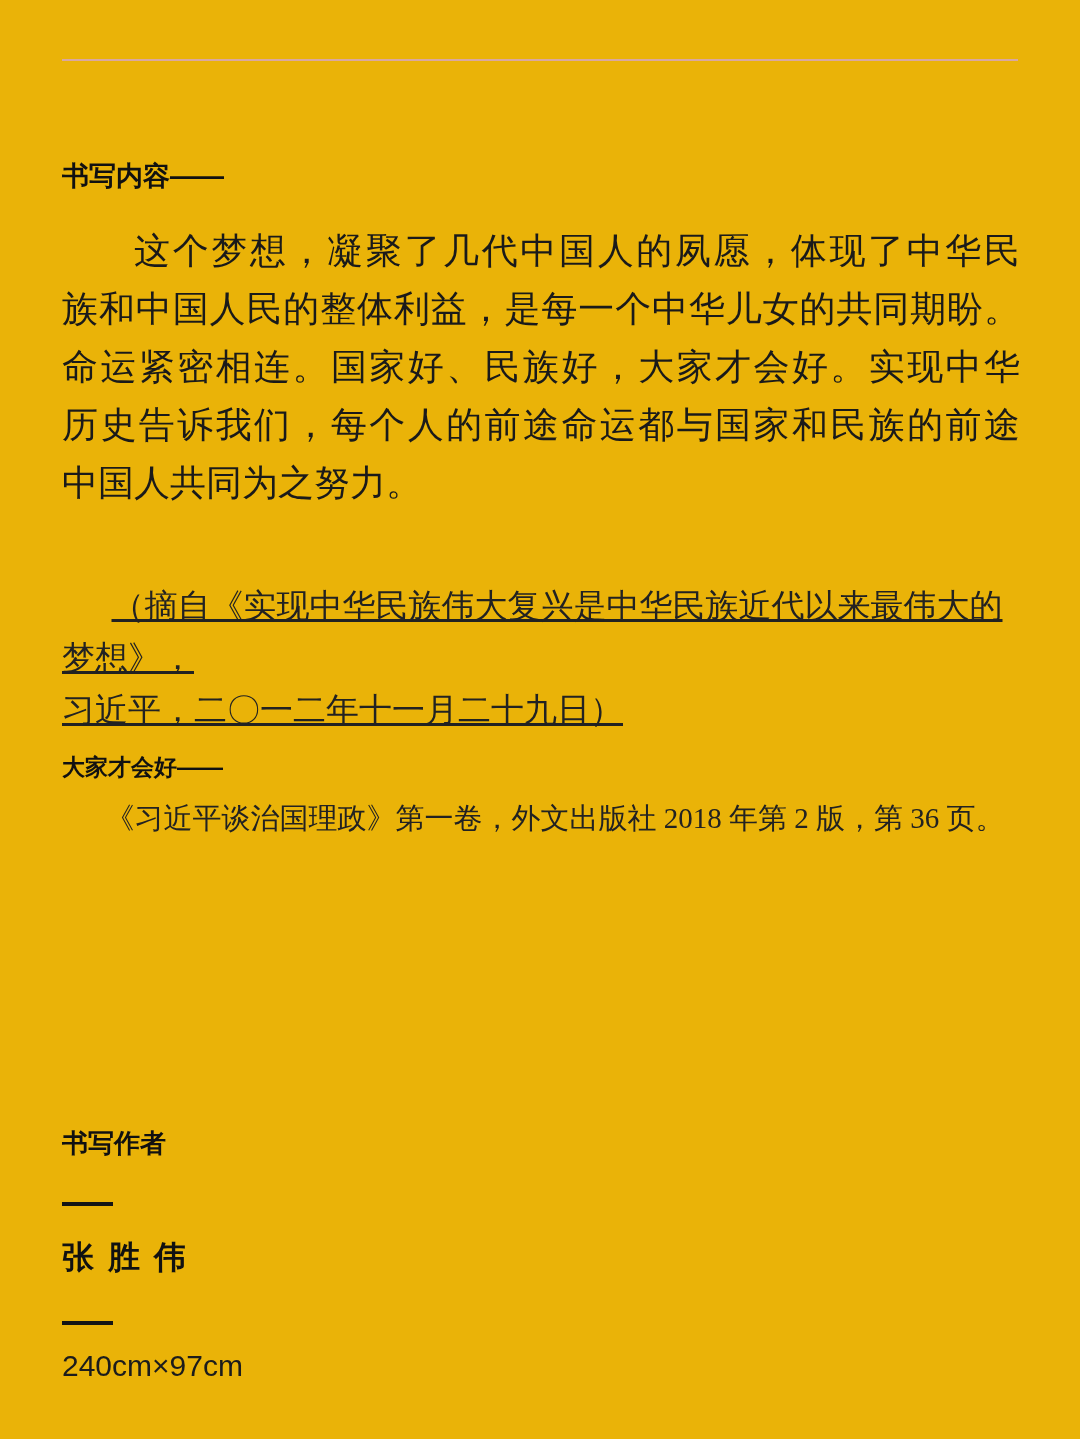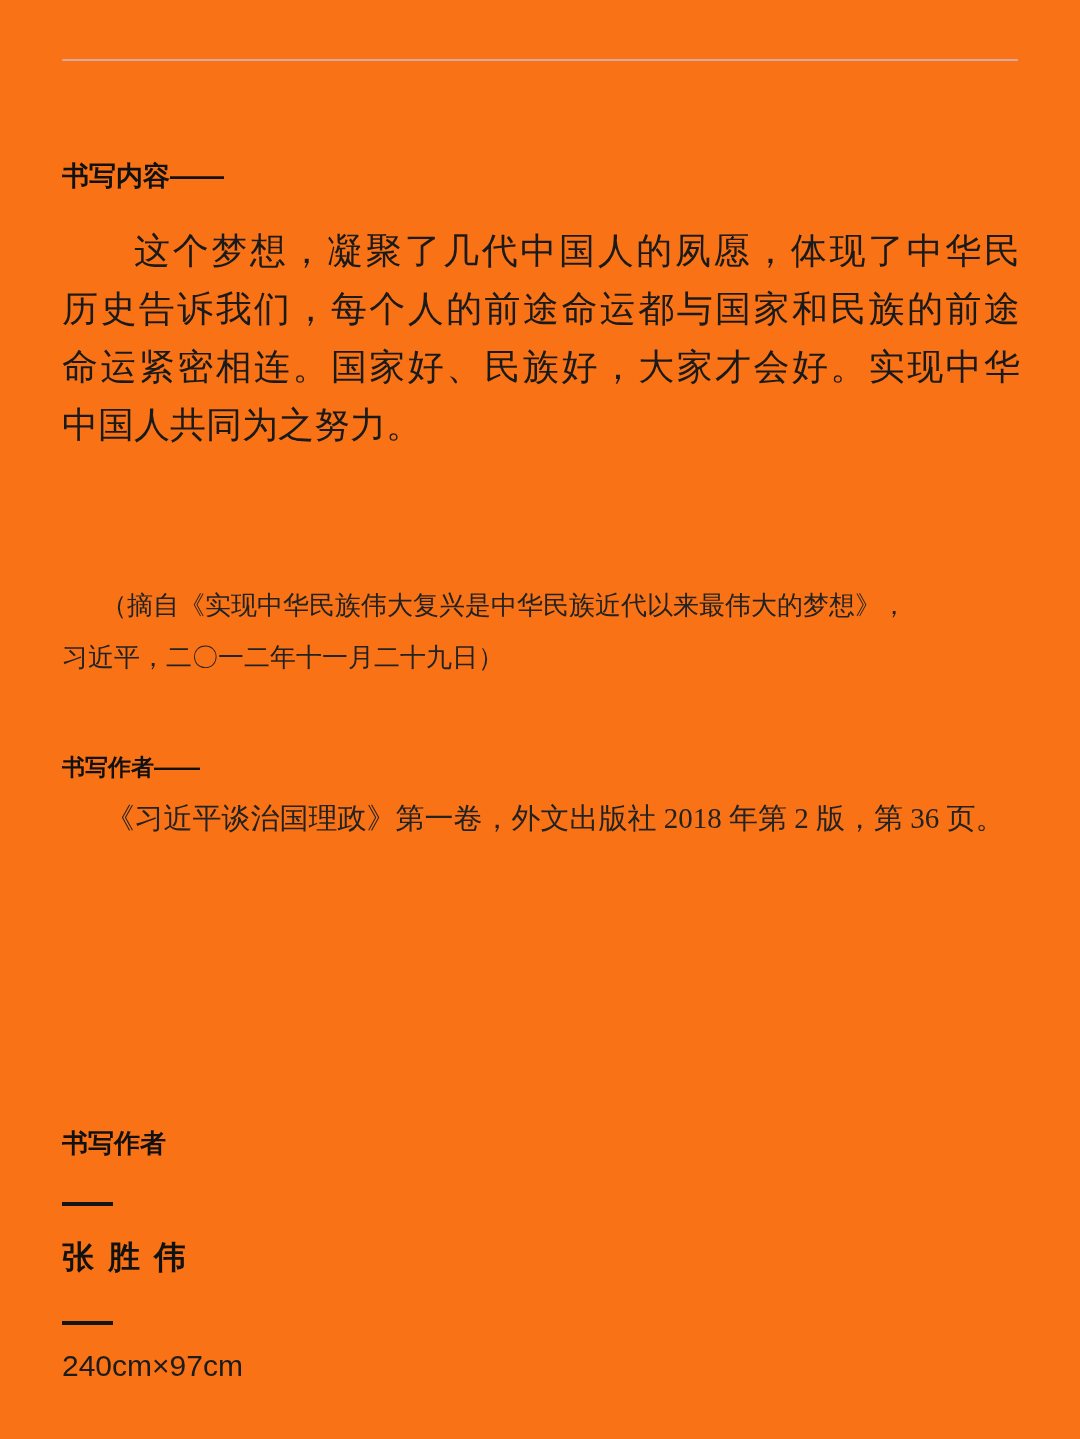--- a/index.html
+++ b/index.html
@@ -1,21 +1,21 @@
 <!DOCTYPE html>
 <html><head>
 <meta charset="utf-8">
 <style>
   html, body { margin: 0; padding: 0; background: #ffffff; }
 
   .page {
     position: relative;
     width: 1080px;
     height: 1439px;
-    background: #f97316;
+    background: #eab308;
     overflow: hidden;
   }
 
   
   .top-divider {
     position: absolute;
     left: 62px;
     right: 62px;
     top: 59px;
     height: 2px;
@@ -50,23 +50,24 @@
   .para-line.first { text-indent: 2em; }
   .para-line.last  { text-align: right; text-align-last: left; }
 
   
   .citation {
     position: absolute;
     left: 62px;
     right: 60px;
     top: 580px;
     font-family: "Liberation Serif", "DejaVu Serif", serif;
-    font-size: 26px;
+    font-size: 33px;
     line-height: 52px;
     color: #222222;
+    text-decoration: underline;
   }
   .cite-line.first { text-indent: 1.5em; }
 
   
   .source-text {
     position: absolute;
     left: 62px;
     right: 60px;
     top: 794px;
     font-family: "Liberation Serif", "DejaVu Serif", serif;
@@ -114,31 +115,32 @@
 <body>
 
 <div class="page">
 
   <div class="top-divider" style="background: rgb(217, 168, 160);"></div>
 
   <div class="h-sans" id="content-heading">书写内容——</div>
 
   <div class="paragraph">
     <div class="para-line first">这个梦想，凝聚了几代中国人的夙愿，体现了中华民</div>
+    <div class="para-line">族和中国人民的整体利益，是每一个中华儿女的共同期盼。</div>
+    <div class="para-line">命运紧密相连。国家好、民族好，大家才会好。实现中华</div>
     <div class="para-line">历史告诉我们，每个人的前途命运都与国家和民族的前途</div>
-    <div class="para-line">命运紧密相连。国家好、民族好，大家才会好。实现中华</div>
     <div class="para-line last">中国人共同为之努力。</div>
   </div>
 
   <div class="citation">
     <div class="cite-line first">（摘自《实现中华民族伟大复兴是中华民族近代以来最伟大的梦想》，</div>
     <div class="cite-line">习近平，二〇一二年十一月二十九日）</div>
   </div>
 
-  <div class="h-sans" id="source-heading">书写作者——</div>
+  <div class="h-sans" id="source-heading">大家才会好——</div>
 
   <div class="source-text">《习近平谈治国理政》第一卷，外文出版社 2018 年第 2 版，第 36 页。</div>
 
   <div class="h-sans" id="author-heading">书写作者</div>
 
   <div class="rule rule-1"></div>
 
   <div class="author-name">张胜伟</div>
 
   <div class="rule rule-2"></div>

